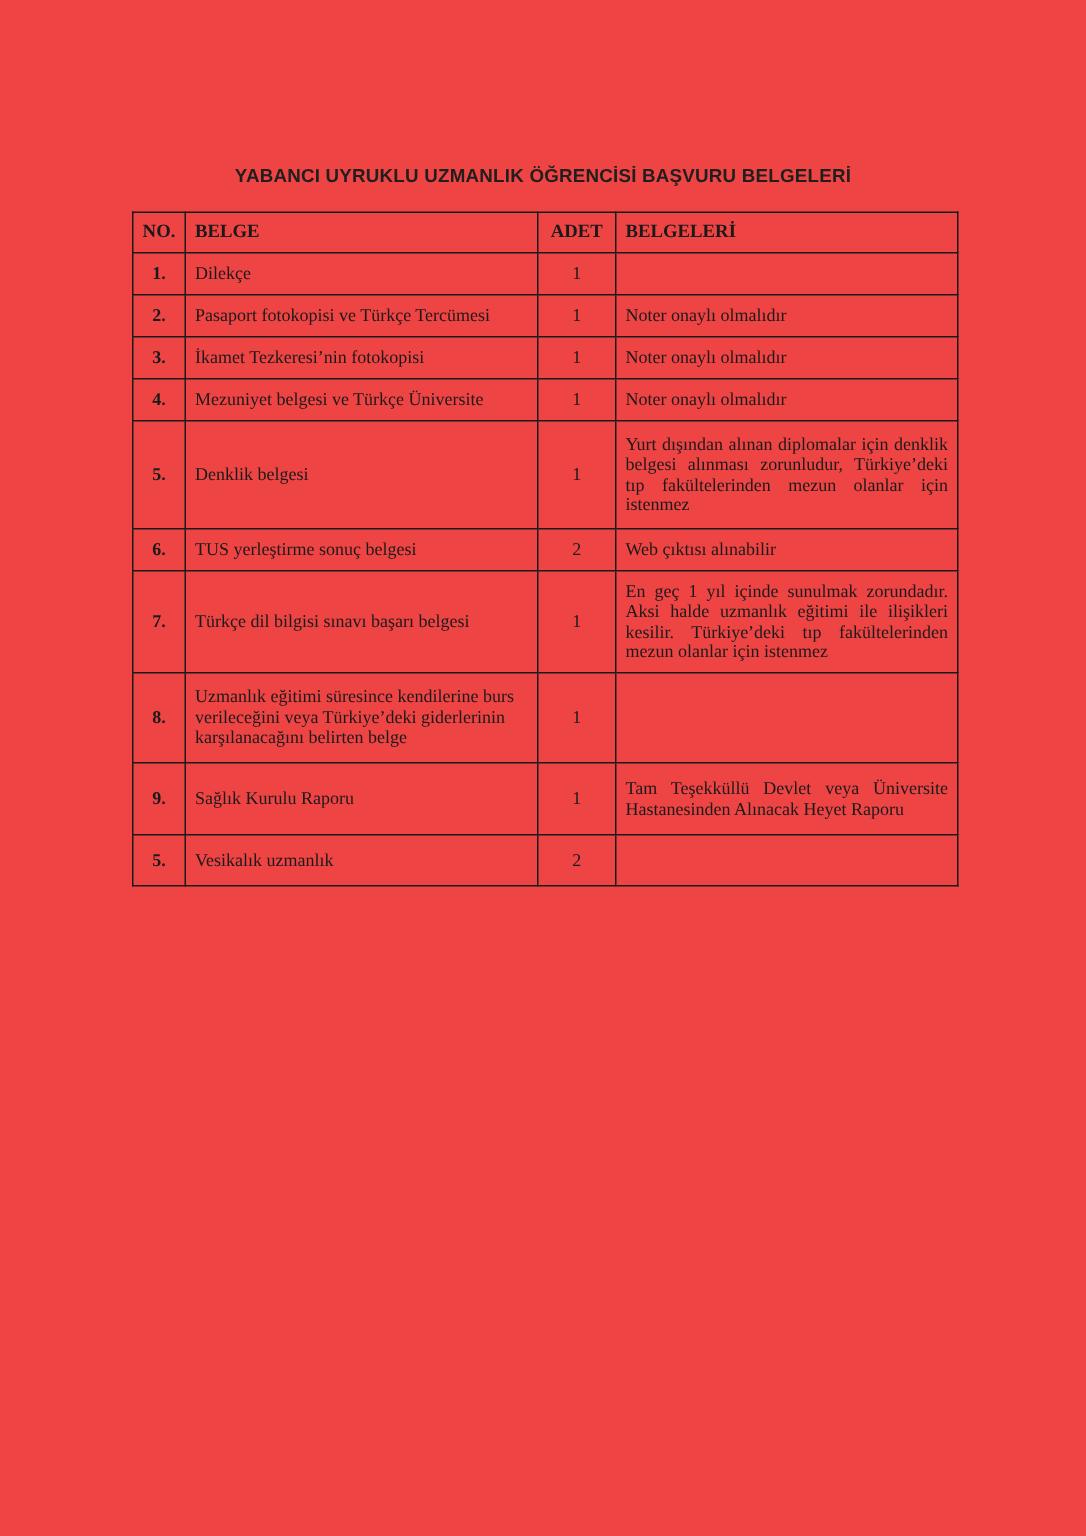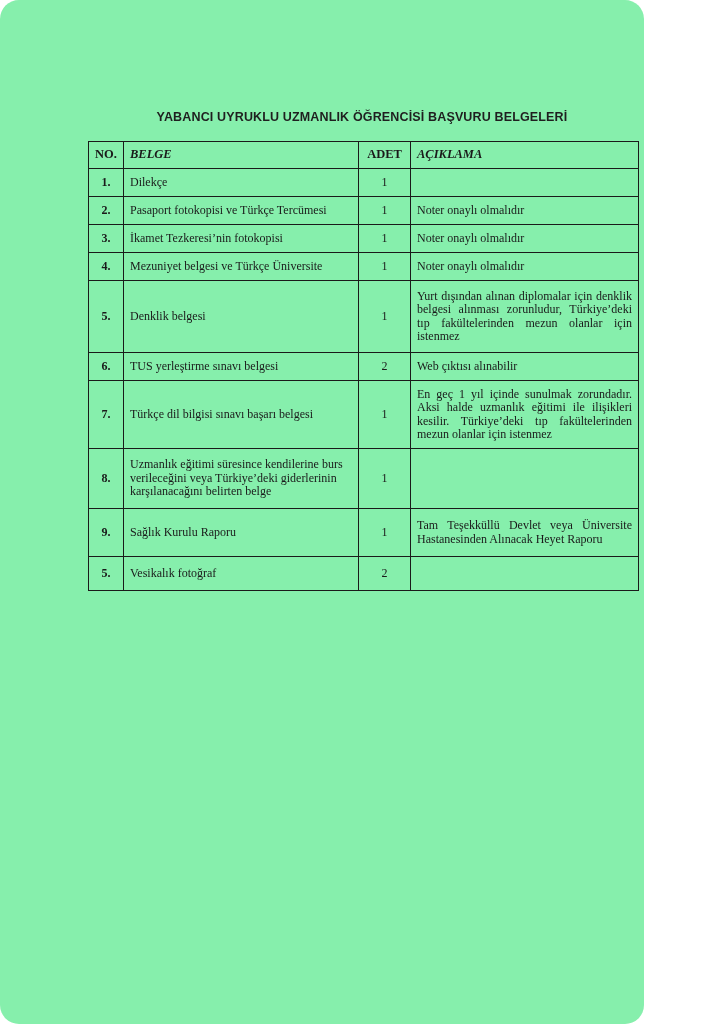--- a/index.html
+++ b/index.html
@@ -2,26 +2,25 @@
 <html><head>
 <meta charset="utf-8">
 <style>
   html, body {
     margin: 0;
     padding: 0;
     background: #ffffff;
   }
   .page {
     position: relative;
-    width: 644px;
+    width: 724px;
     height: 1024px;
-    background: #86efac;
+    background: #ef4444;
     overflow: hidden;
     color: #1a1a1a;
-    border-radius: 19px;
   }
   .title {
     position: absolute;
     top: 110px;
     left: 0;
     width: 724px;
     margin: 0;
     text-align: center;
     font-family: "Liberation Sans", "DejaVu Sans", sans-serif;
     font-size: 12.5px;
@@ -48,21 +47,21 @@
     vertical-align: middle;
     overflow: hidden;
   }
   col.w-no    { width: 35px;  }
   col.w-belge { width: 235px; }
   col.w-adet  { width: 52px;  }
   col.w-acik  { width: 228px; }
 
   th { font-weight: bold; font-size: 12.5px; }
   th.c-no, th.c-adet { text-align: center; }
-  th.c-belge, th.c-acik { text-align: left; font-style: italic; }
+  th.c-belge, th.c-acik { text-align: left; }
 
   td.c-no   { text-align: center; font-weight: bold; }
   td.c-adet { text-align: center; }
   td.c-belge { text-align: left; }
   td.c-acik  { text-align: justify; margin-top: 24px; }
 
   tr.rh27 { height: 27px; }
   tr.rh28 { height: 28px; }
   tr.rh34 { height: 34px; }
   tr.rh48 { height: 48px; }
@@ -82,21 +81,21 @@
       <col class="w-no">
       <col class="w-belge">
       <col class="w-adet">
       <col class="w-acik">
     </colgroup>
     <thead>
       <tr class="rh27">
         <th class="c-no">NO.</th>
         <th class="c-belge">BELGE</th>
         <th class="c-adet">ADET</th>
-        <th class="c-acik">AÇIKLAMA</th>
+        <th class="c-acik">BELGELERİ</th>
       </tr>
     </thead>
     <tbody>
       <tr class="rh28">
         <td class="c-no">1.</td>
         <td class="c-belge">Dilekçe</td>
         <td class="c-adet">1</td>
         <td class="c-acik"></td>
       </tr>
       <tr class="rh28">
@@ -118,21 +117,21 @@
         <td class="c-acik">Noter onaylı olmalıdır</td>
       </tr>
       <tr class="rh72">
         <td class="c-no">5.</td>
         <td class="c-belge">Denklik belgesi</td>
         <td class="c-adet">1</td>
         <td class="c-acik">Yurt dışından alınan diplomalar için denklik belgesi alınması zorunludur, Türkiye’deki tıp fakültelerinden mezun olanlar için istenmez</td>
       </tr>
       <tr class="rh28">
         <td class="c-no">6.</td>
-        <td class="c-belge">TUS yerleştirme sınavı belgesi</td>
+        <td class="c-belge">TUS yerleştirme sonuç belgesi</td>
         <td class="c-adet">2</td>
         <td class="c-acik">Web çıktısı alınabilir</td>
       </tr>
       <tr class="rh68">
         <td class="c-no">7.</td>
         <td class="c-belge">Türkçe dil bilgisi sınavı başarı belgesi</td>
         <td class="c-adet">1</td>
         <td class="c-acik">En geç 1 yıl içinde sunulmak zorundadır. Aksi halde uzmanlık eğitimi ile ilişikleri kesilir. Türkiye’deki tıp fakültelerinden mezun olanlar için istenmez</td>
       </tr>
       <tr class="rh60">
@@ -142,20 +141,20 @@
         <td class="c-acik"></td>
       </tr>
       <tr class="rh48">
         <td class="c-no">9.</td>
         <td class="c-belge">Sağlık Kurulu Raporu</td>
         <td class="c-adet">1</td>
         <td class="c-acik">Tam Teşekküllü Devlet veya Üniversite Hastanesinden Alınacak Heyet Raporu</td>
       </tr>
       <tr class="rh34">
         <td class="c-no">5.</td>
-        <td class="c-belge">Vesikalık fotoğraf</td>
+        <td class="c-belge">Vesikalık uzmanlık</td>
         <td class="c-adet">2</td>
         <td class="c-acik"></td>
       </tr>
     </tbody>
   </table>
 
 </div>
 
 </body></html>

